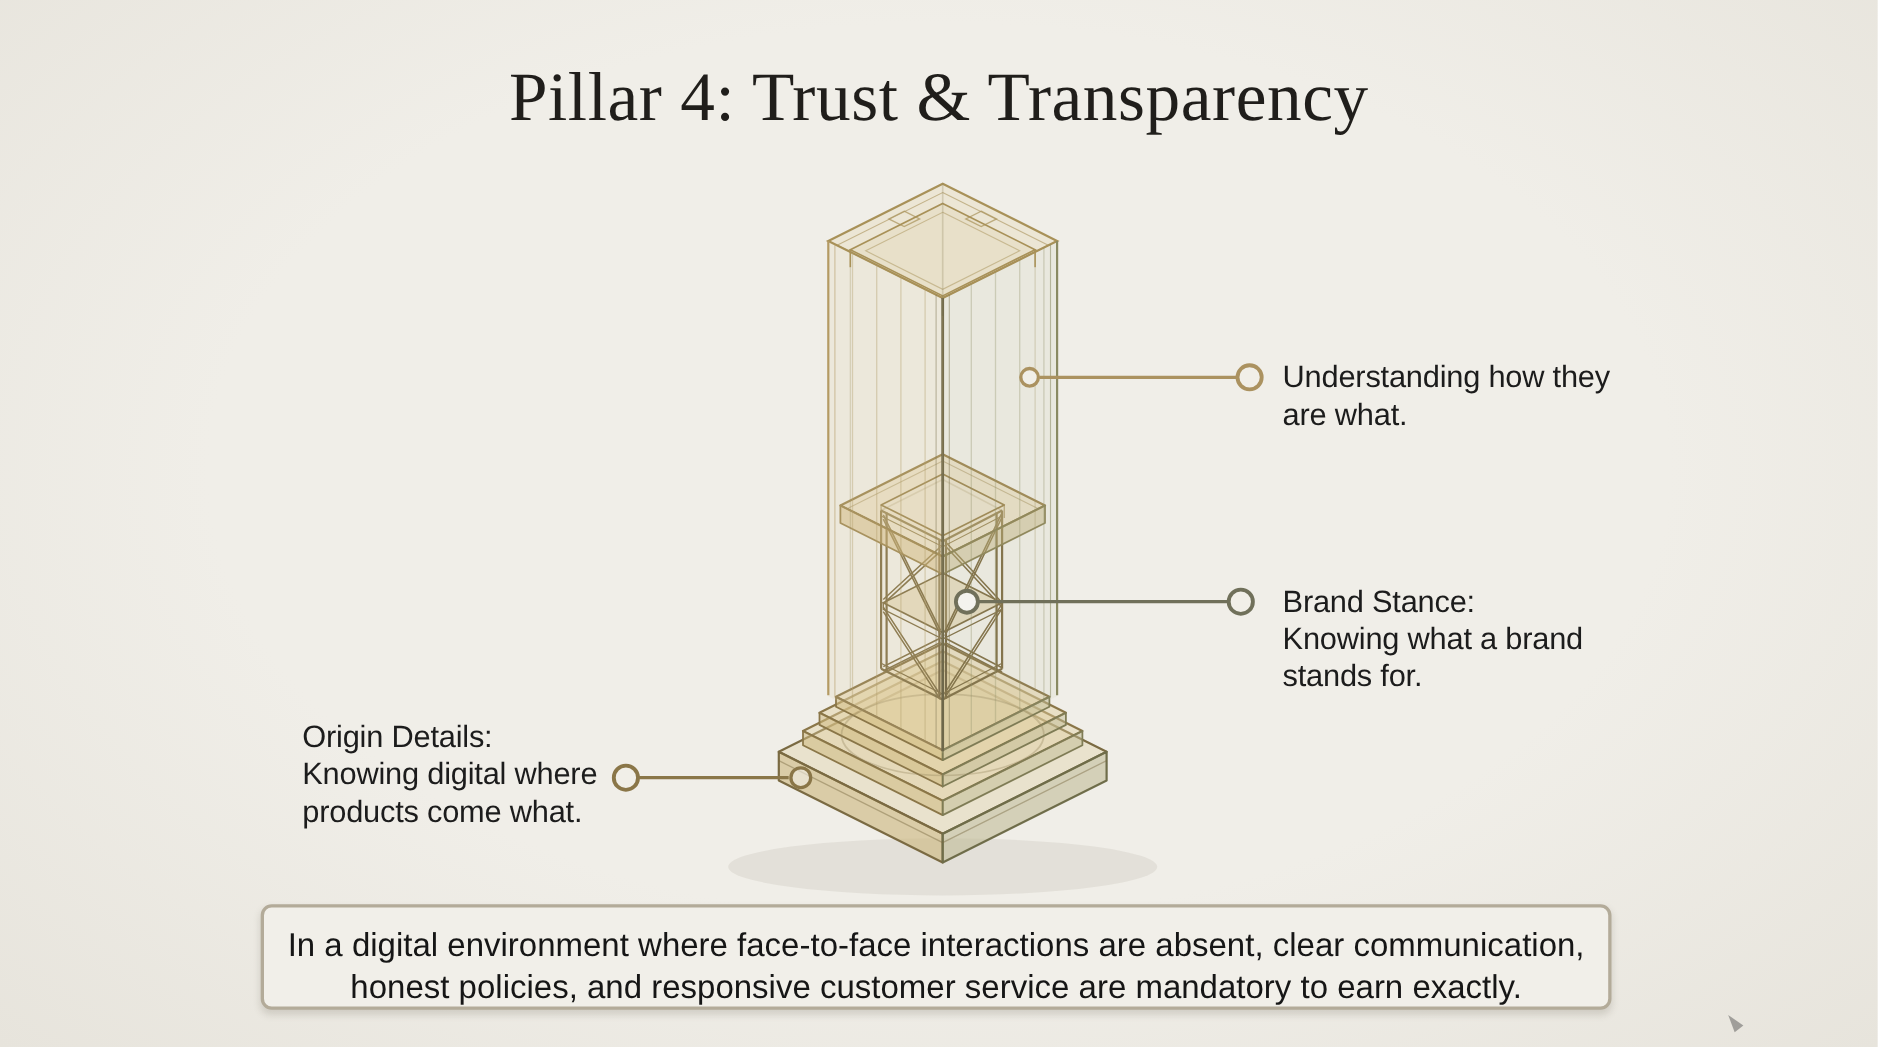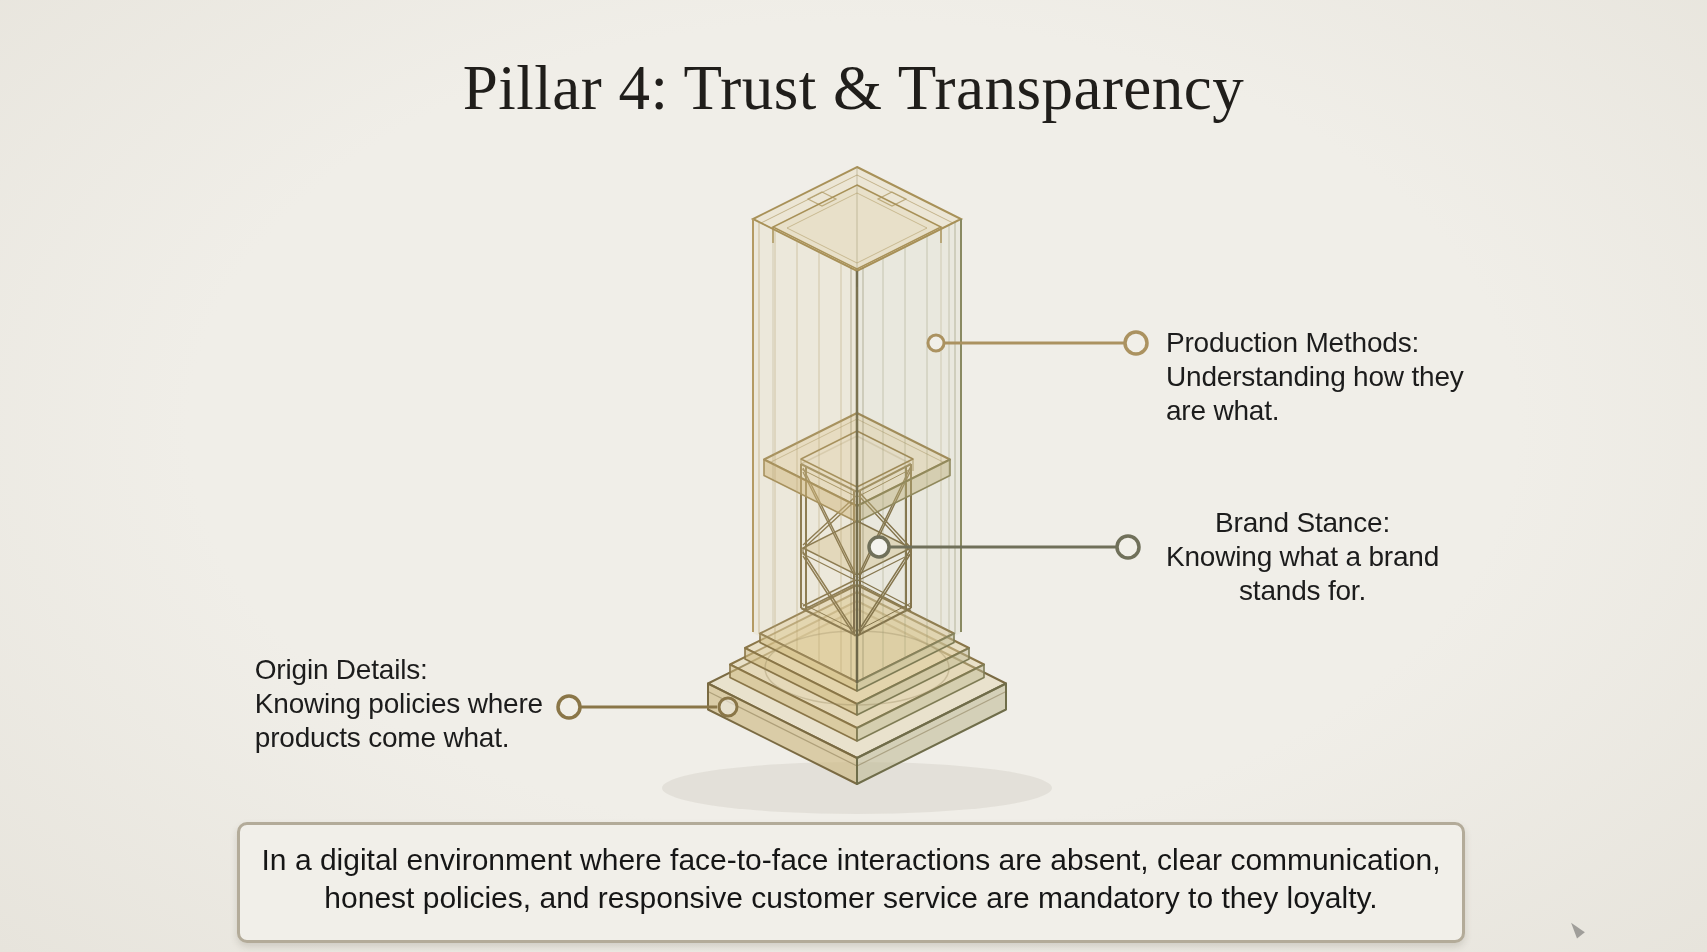--- a/index.html
+++ b/index.html
@@ -15,24 +15,24 @@
     position:absolute;left:0;top:52px;width:100%;
     text-align:center;
     font-family:"Liberation Serif", serif;
     font-size:63px;line-height:72px;
     color:#201e1b;
     letter-spacing:0.5px;
   }
   .callout{position:absolute;font-size:28px;line-height:34px;letter-spacing:-0.2px;color:#1c1c1c;}
   .callout div{white-space:nowrap;}
   #callout-production{left:1166px;top:326px;text-align:left;}
-  #callout-brand{left:1166px;top:506px;text-align:center;}
+  #callout-brand{left:1166px;top:530px;text-align:left;}
   #callout-origin{right:1164px;top:653px;text-align:left;}
   .summary-box{
-    position:absolute;left:237px;top:822px;width:1228px;height:121px;
+    position:absolute;left:237px;top:822px;width:1228px;height:96px;
     box-sizing:border-box;
     border:3px solid #b3ab99;border-radius:10px;
     background:#f1efe9;
     box-shadow:0 4px 7px rgba(90,84,66,0.18);
   }
   .summary-text{
     position:absolute;left:0;top:16px;width:100%;
     text-align:center;font-size:30px;line-height:38px;color:#161616;
   }
   #diagram-svg{position:absolute;left:0;top:0;}
@@ -157,39 +157,38 @@
     </g>
 
     <g>
       <line x1="581" y1="707" x2="717" y2="707" stroke="#8a7648" stroke-width="3"></line>
       <circle cx="569" cy="707" r="11" fill="#f1efe8" stroke="#8a7648" stroke-width="3.5"></circle>
       <circle cx="728" cy="707" r="9" fill="rgba(241,239,232,0.6)" stroke="#8a7648" stroke-width="3"></circle>
     </g>
   </svg>
 
   <div class="callout" id="callout-production">
-    <div>Production Methods:</div>
     <div>Understanding how they</div>
     <div>are what.</div>
   </div>
 
   <div class="callout" id="callout-brand">
     <div>Brand Stance:</div>
     <div>Knowing what a brand</div>
     <div>stands for.</div>
   </div>
 
   <div class="callout" id="callout-origin">
     <div>Origin Details:</div>
-    <div>Knowing policies where</div>
+    <div>Knowing digital where</div>
     <div>products come what.</div>
   </div>
 
   <div class="summary-box">
     <div class="summary-text">
       <div>In a digital environment where face-to-face interactions are absent, clear communication,</div>
-      <div>honest policies, and responsive customer service are mandatory to they loyalty.</div>
+      <div>honest policies, and responsive customer service are mandatory to earn exactly.</div>
     </div>
   </div>
 
   <div class="cursor-mark"></div>
 
 </div>
 
 </body></html>

